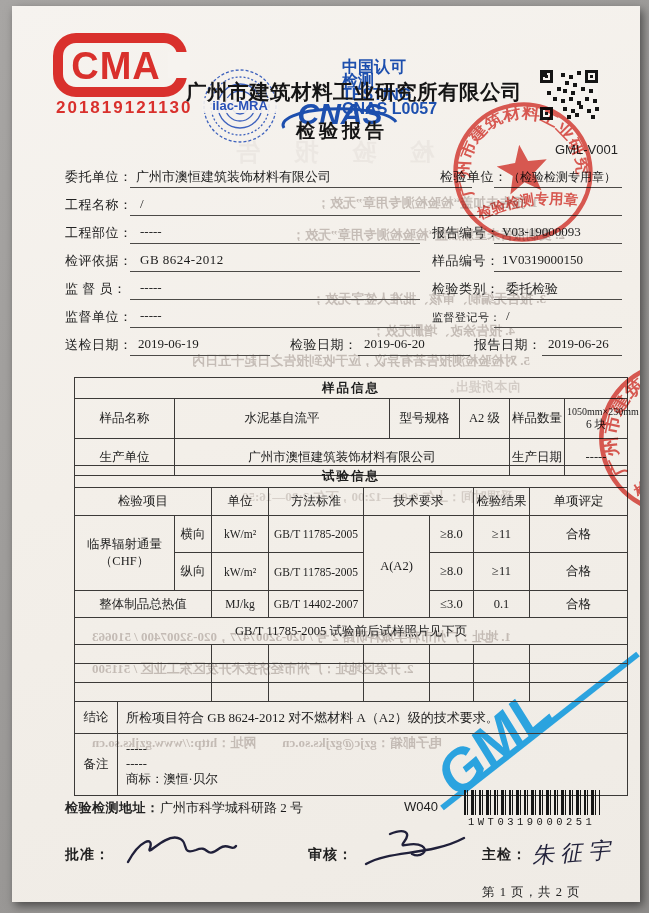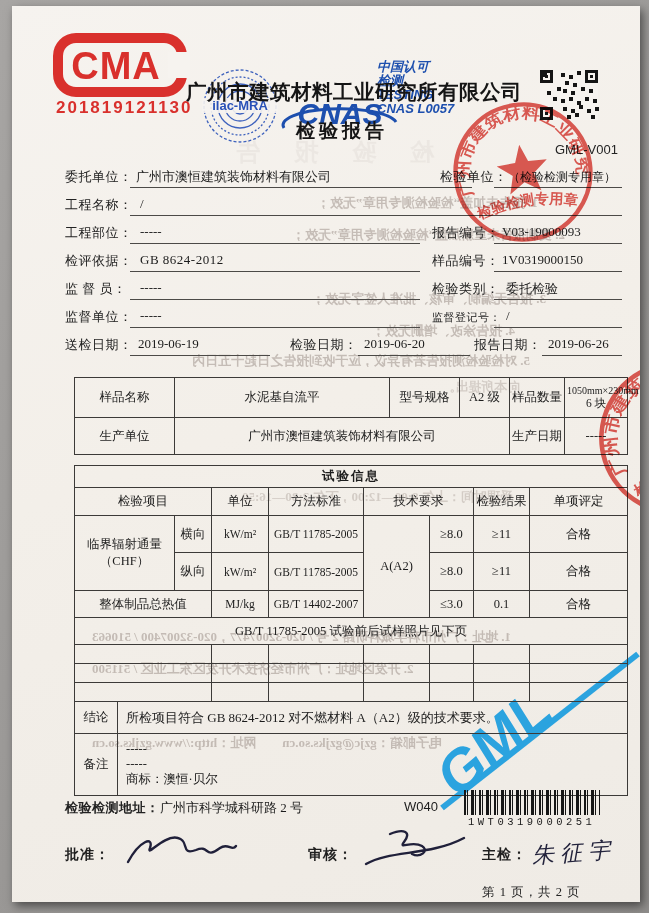--- a/index.html
+++ b/index.html
@@ -89,21 +89,21 @@
         <circle cx="40" cy="40" r="29" stroke-dasharray="2 2"></circle>
         <circle cx="40" cy="40" r="22"></circle>
         <circle cx="40" cy="40" r="15"></circle>
         <circle cx="40" cy="40" r="8"></circle>
       </g>
       <rect x="2" y="32" width="76" height="15" fill="#f6f3ef" opacity=".9"></rect>
       <text x="40" y="44" font-size="13" font-weight="bold" fill="#2a52b8" text-anchor="middle" font-family="Liberation Sans, sans-serif">ilac-MRA</text>
     </svg>
   </div>
 
-  <div class="abs" style="left:365px;top:54px;color:#1d4fae;font-weight:bold;font-family:'Liberation Sans',sans-serif;line-height:14px;font-size:13px;font-style:italic;">
+  <div class="abs" style="left:330px;top:54px;color:#1d4fae;font-weight:bold;font-family:'Liberation Sans',sans-serif;line-height:14px;font-size:16px;">
     <div>中国认可</div>
     <div>检测</div>
     <div>TESTING</div>
     <div>CNAS L0057</div>
   </div>
 
   <div class="abs" style="left:174px;top:72px;font-size:20.5px;font-weight:bold;letter-spacing:.5px;color:#151515;">广州市建筑材料工业研究所有限公司</div>
   <div class="abs" style="left:284px;top:112px;font-size:19px;font-weight:bold;letter-spacing:4px;color:#151515;">检验报告</div>
 
   <div class="qr" style="left:528px;top:64px;">
@@ -172,20 +172,23 @@
   <table class="doc-table" style="left:62px;top:371px;width:553px;">
     <colgroup>
         <col style="width:100px">
         <col style="width:215px">
         <col style="width:70px">
         <col style="width:50px">
         <col style="width:55px">
         <col style="width:63px">
       </colgroup>
     <tbody>
+        <tr style="height:21px;">
+      <td colspan="6" class="tt">样品信息</td>
+    </tr>
     <tr style="height:40px;">
       <td>样品名称</td>
       <td>水泥基自流平</td>
       <td>型号规格</td>
       <td>A2 级</td>
       <td>样品数量</td>
       <td style="font-size:10px;">
         <div style="white-space:nowrap;">1050mm×230mm</div>
         <div style="font-size:11.5px;">6 块</div>
       </td>

